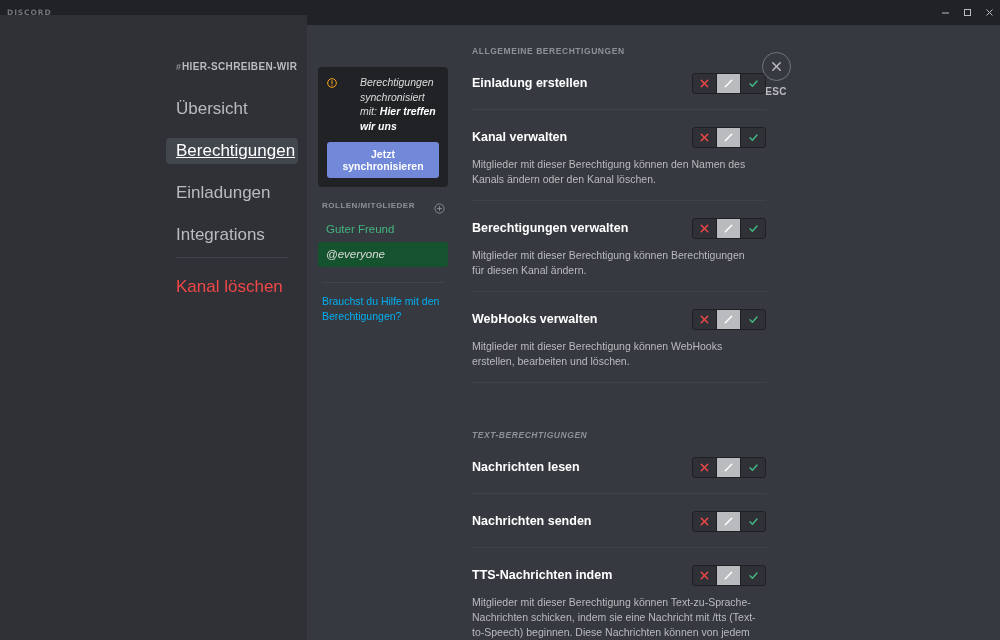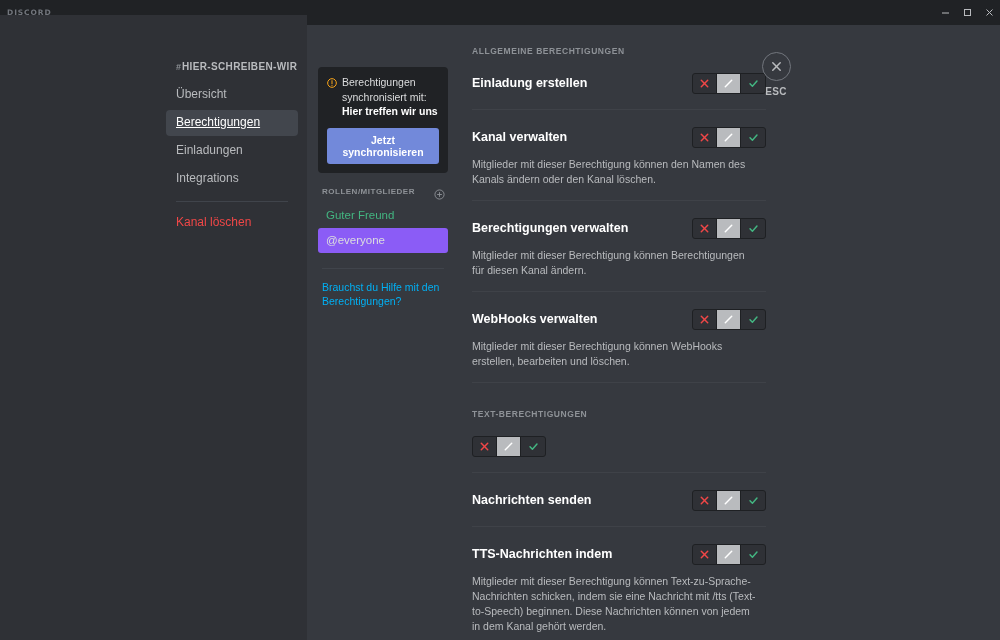--- a/index.html
+++ b/index.html
@@ -81,24 +81,24 @@
     color: #72767d;
     font-weight: bold;
     letter-spacing: 0.3px;
     font-size: 7.5px;
     text-transform: uppercase;
     margin-left: 3px;
   }
 
   .side-item {
     display: block;
-    margin-top: 2px;
+    margin-top: 16px;
     padding: 5px 10px 6px 10px;
     border-radius: 4px;
-    font-size: 12px;
+    font-size: 17px;
     line-height: 15px;
     color: #b9bbbe;
     cursor: pointer;
     white-space: nowrap;
   }
   .side-item.active {
     background: #42464d;
     color: #ffffff;
     text-decoration: underline;
   }
@@ -116,24 +116,25 @@
     top: 52px; left: 318px;
     width: 130px;
   }
   #sync-card {
     background: #202225;
     border-radius: 4px;
     padding: 8px 9px 9px 9px;
   }
   #sync-card .synctext {
     display: flex;
-    gap: 5px;
+    gap: 23px;
     font-size: 10.5px;
     line-height: 14.5px;
     color: #dcddde;
+    font-style: italic;
   }
   #sync-card .warn-icon {
     flex: 0 0 auto;
     width: 10px; height: 10px;
     margin-top: 2px;
   }
   #sync-card .syncbody b { color: #ffffff; font-weight: bold; }
   #sync-btn {
     display: block;
     width: 100%;
@@ -169,21 +170,21 @@
     cursor: pointer;
   }
 
   .role-item {
     padding: 5px 8px 6px 8px;
     border-radius: 3px;
     font-size: 11.5px;
     line-height: 14px;
     cursor: pointer;
   }
-  .role-item.selected { background: #8b5cf6; }
+  .role-item.selected { background: #14532d; font-style: italic; }
 
   #mid-sep {
     height: 1px;
     background: #40444b;
     margin: 15px 4px 11px 4px;
   }
   #help-link {
     margin: 0 4px;
     font-size: 10.5px;
     line-height: 14.5px;
@@ -200,21 +201,21 @@
     overflow: hidden;
   }
   .sec-head {
     font-size: 8.5px;
     font-weight: bold;
     letter-spacing: 0.55px;
     color: #8e9297;
     text-transform: uppercase;
     margin-bottom: 14px;
   }
-  .sec-head.later { margin-top: 26px; }
+  .sec-head.later { margin-top: 47px; font-style: italic; }
 
   .perm {
     padding-bottom: 13px;
     border-bottom: 1px solid #3f4248;
     margin-bottom: 14px;
   }
   .perm-top {
     display: flex;
     align-items: center;
     min-height: 26px;
@@ -468,20 +469,21 @@
           </div>
       </div>
     </div>
     <div class="perm-desc">Mitglieder mit dieser Berechtigung können WebHooks erstellen, bearbeiten und löschen.</div>
   </div>
 
   <div class="sec-head later">TEXT-BERECHTIGUNGEN</div>
 
   <div class="perm">
     <div class="perm-top">
+      <div class="perm-name">Nachrichten lesen</div>
       <div class="tri">
         <div class="seg deny">
             <svg width="11" height="11" viewBox="0 0 12 12">
               <line x1="2.5" y1="2.5" x2="9.5" y2="9.5" stroke="currentColor" stroke-width="1.6" stroke-linecap="round"></line>
               <line x1="9.5" y1="2.5" x2="2.5" y2="9.5" stroke="currentColor" stroke-width="1.6" stroke-linecap="round"></line>
             </svg>
           </div>
         <div class="seg neutral on">
             <svg width="11" height="11" viewBox="0 0 12 12">
               <line x1="2.5" y1="9.5" x2="9.5" y2="2.5" stroke="currentColor" stroke-width="1.6" stroke-linecap="round"></line>

